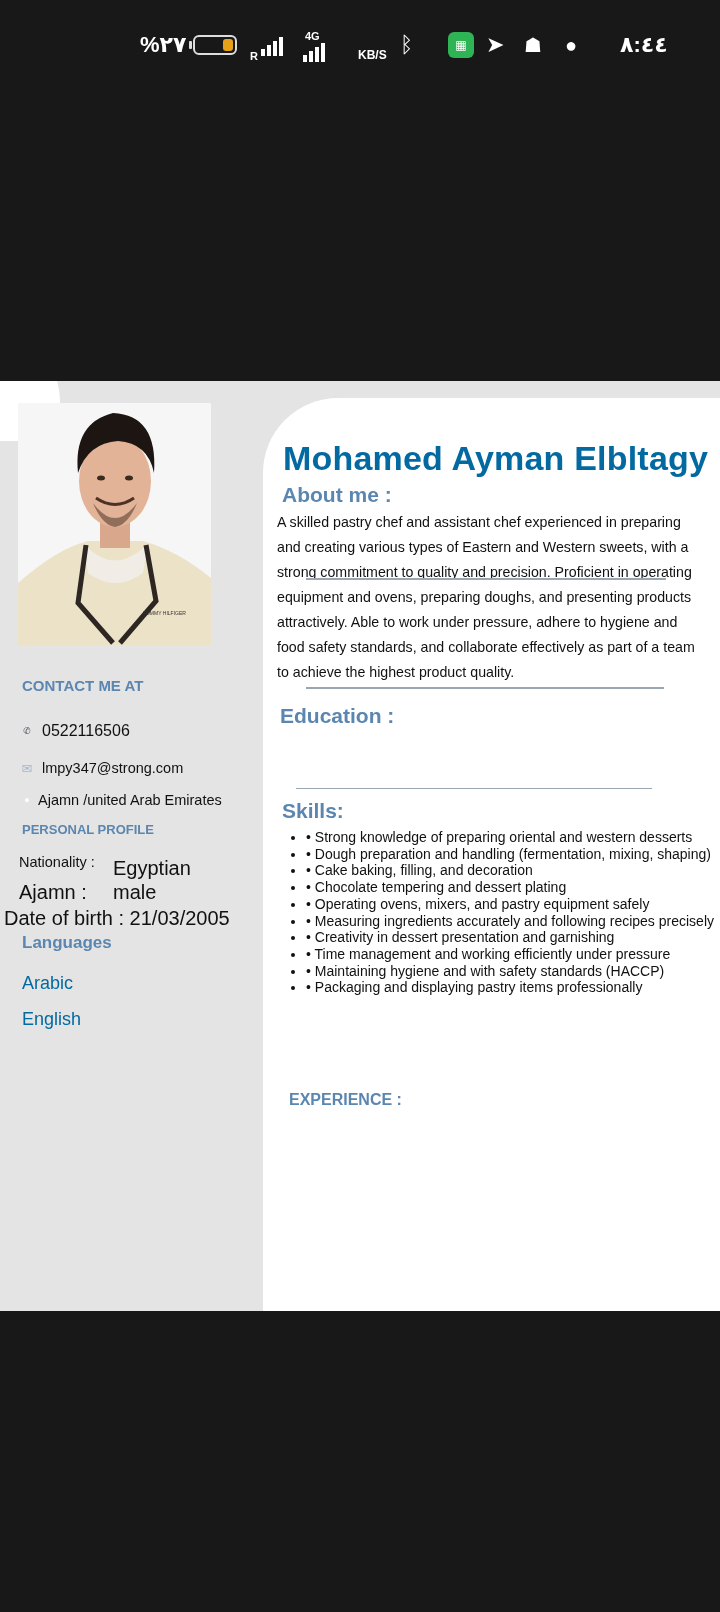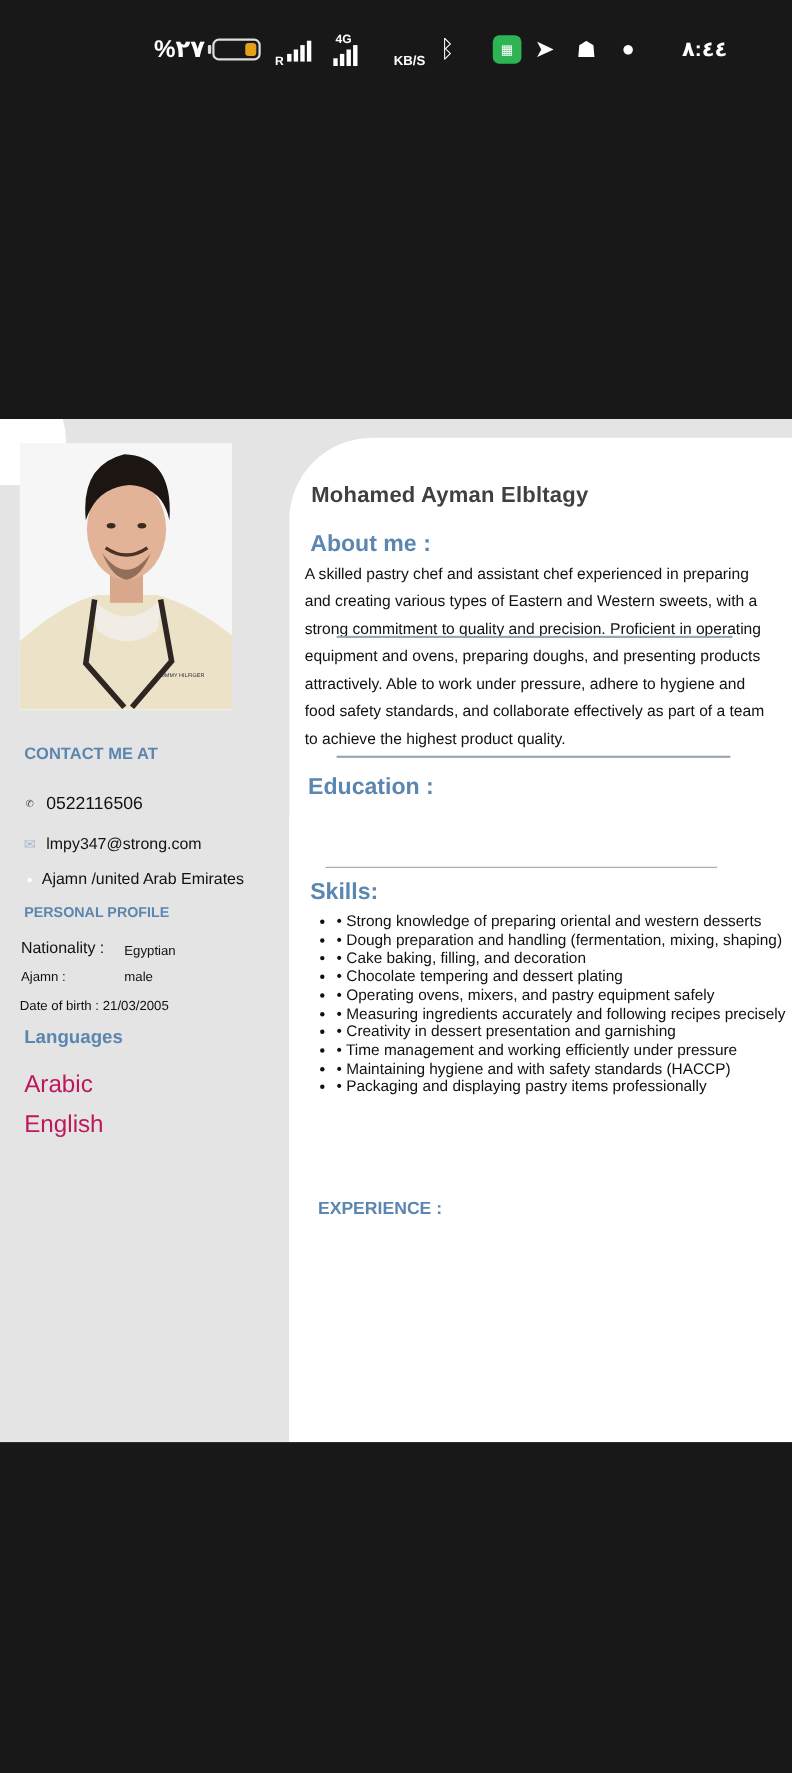--- a/index.html
+++ b/index.html
@@ -12,41 +12,41 @@
   .sb-item { position:absolute; top:0; display:flex; align-items:center; height:34px; }
   .battery-pct { left:140px; font-size:22px; font-weight:bold; letter-spacing:1px; }
   .battery { left:193px; }
   .battery .shell { width:44px; height:20px; border:2px solid #ddd; border-radius:6px; position:relative; box-sizing:border-box; }
   .battery .nub { width:3px; height:8px; background:#ddd; position:absolute; left:-6px; top:4px; border-radius:1px; }
   .battery .fill { position:absolute; right:2px; top:2px; width:10px; height:12px; background:#e6a11a; border-radius:3px; }
   .signal { display:flex; align-items:flex-end; gap:2px; height:22px; }
   .signal span { display:block; width:4px; background:#fff; }
   .sig1 { left:250px; }
   .sig1 .r { font-size:11px; font-weight:bold; margin-right:3px; align-self:flex-end; }
-  .sig2 { left:303px; }
+  .sig2 { left:303px;align-items:flex-end; }
   .sig2 .lbl { font-size:11px; font-weight:bold; position:absolute; top:2px; left:2px; }
   .kbs { left:358px; font-size:12px; font-weight:bold; flex-direction:column; justify-content:flex-end; }
   .bt { left:400px; font-size:22px; }
   .app-green { left:448px; }
   .app-green .box { width:26px; height:26px; border-radius:6px; background:#2fb455; display:flex; align-items:center; justify-content:center; font-size:12px; color:#fff; }
   .tg { left:486px; font-size:22px; }
   .snap { left:524px; font-size:20px; }
   .chat { left:565px; font-size:20px; }
-  .clock { left:620px; font-size:19px; font-weight:bold; letter-spacing:1px; }
+  .clock { left:620px; font-size:22px; font-weight:bold; letter-spacing:1px; }
 
   
   .doc { position:absolute; left:0; top:381px; width:720px; height:930px; background:#ffffff; overflow:hidden; }
   .doc-bg-arc { position:absolute; left:60px; top:-200px; width:800px; height:600px; border-radius:50%; background:#e4e4e4; }
   .sidebar { position:absolute; left:0; top:60px; width:263px; height:870px; background:#e4e4e4; }
   .sidebar-top { position:absolute; left:0; top:0; width:263px; height:70px; background:#e4e4e4; }
   .white-corner { position:absolute; left:-40px; top:-40px; width:100px; height:120px; border-radius:50%; background:#fff; }
   .main-card { position:absolute; left:263px; top:17px; width:470px; height:930px; background:#fff; border-top-left-radius:75px; }
   .photo { position:absolute; left:18px; top:22px; width:193px; height:242px; background:#f7f7f7; overflow:hidden; }
 
-  .name { position:absolute; left:283px; top:58px; font-size:20px; font-weight:bold; color:#404040; letter-spacing:0.2px; }
+  .name { position:absolute; left:283px; top:58px; font-size:34px; font-weight:bold; color:#0369a1; letter-spacing:0.2px; }
   .h-blue { color:#5b86b0; font-weight:bold; position:absolute; }
   .about-h { left:282px; top:102px; font-size:21px; }
   .about-text { position:absolute; left:277px; top:129px; width:420px; font-size:14.2px; line-height:25px; color:#111; }
   .hr1 { position:absolute; left:306px; top:197px; width:360px; height:2px; background:#9aa7b3; }
   .hr2 { position:absolute; left:306px; top:306px; width:358px; height:2px; background:#9aa7b3; }
   .edu-h { left:280px; top:323px; font-size:21px; }
   .edu-list { position:absolute; left:295px; top:354px; width:380px; margin:0; padding-left:18px; font-size:14px; line-height:17px; color:#111; }
   .hr3 { position:absolute; left:296px; top:407px; width:356px; height:1px; background:#9aa7b3; }
   .skills-h { left:282px; top:418px; font-size:21px; }
   .skills-list { position:absolute; left:289px; top:448px; width:410px; margin:0; padding-left:17px; font-size:14px; line-height:16.7px; color:#111; }
@@ -56,28 +56,28 @@
   .contact-h { left:22px; top:296px; font-size:15px; }
   .contact-row { position:absolute; display:flex; align-items:center; color:#111; }
   .contact-row .ic { width:14px; display:inline-block; text-align:center; margin-right:8px; font-size:10px; }
   .c-phone { left:20px; top:341px; font-size:16px; }
   .c-phone .ic { color:#445; font-size:9px; }
   .c-email { left:20px; top:379px; font-size:14.5px; }
   .c-email .ic { color:#a9b8cc; font-size:13px; }
   .c-loc { left:20px; top:411px; font-size:14.5px; }
   .c-loc .ic { color:#fff; font-size:9px; margin-right:4px; }
   .profile-h { left:22px; top:441px; font-size:13px; }
-  .prof-row { position:absolute; font-size:12px; color:#111; }
+  .prof-row { position:absolute; font-size:20px; color:#111; }
   .p-nat-l { left:19px; top:473px; font-size:14.5px; }
   .p-nat-v { left:113px; top:476px; }
   .p-gen-l { left:19px; top:500px; }
   .p-gen-v { left:113px; top:500px; }
-  .p-dob { left:18px; top:526px; }
+  .p-dob { left:4px; top:526px; }
   .lang-h { left:22px; top:552px; font-size:17px; }
-  .lang { position:absolute; left:22px; font-size:22px; color:#be185d; }
+  .lang { position:absolute; left:22px; font-size:18px; color:#0369a1; }
   .lang1 { top:592px; }
   .lang2 { top:628px; }
 </style>
 </head>
 <body>
 
 <div class="status-bar">
   <div class="sb-item battery-pct">%٢٧</div>
   <div class="sb-item battery">
     <div class="shell">

